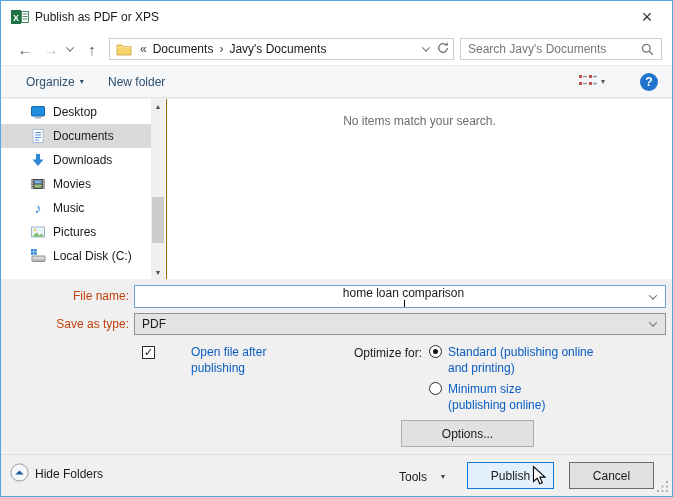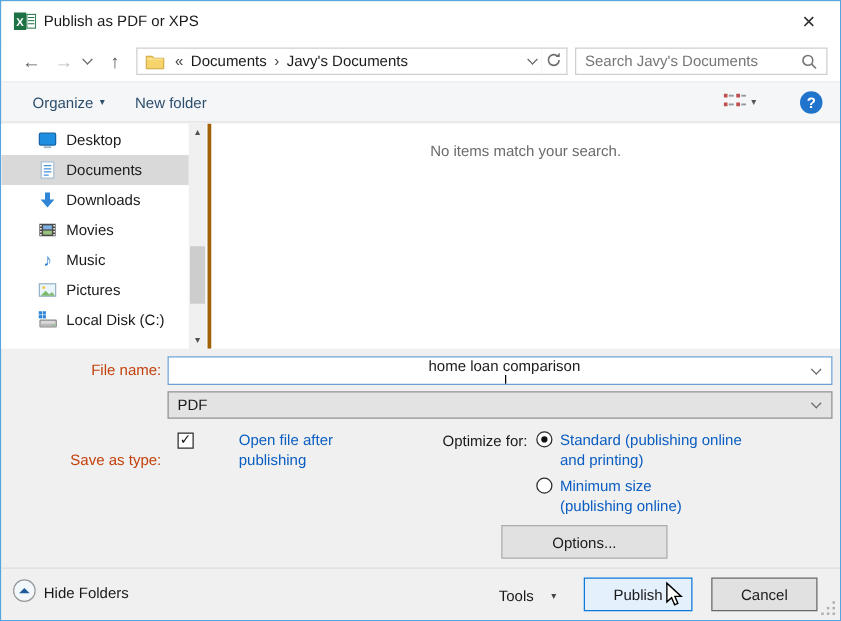--- a/index.html
+++ b/index.html
@@ -46,28 +46,28 @@
   .sidebar { position: absolute; left: 0; top: 0; width: 150px; height: 100%; background: #fff; }
   .side-item { position: absolute; left: 0; width: 150px; height: 24px; display: flex; align-items: center; }
   .side-item .s-icon { position: absolute; left: 29px; width: 16px; height: 16px; display: flex; align-items: center; justify-content: center; }
   .side-item .s-label { position: absolute; left: 52px; white-space: nowrap; }
   .side-item.selected { background: #d9d9d9; }
   .music-note { color: #2f86d6; font-size: 14px; }
   .side-scroll { position: absolute; left: 150px; top: 0; width: 14px; height: 100%; background: #f0f0f0; }
   .scroll-arrow { position: absolute; left: 0; width: 14px; height: 14px; display: flex; align-items: center; justify-content: center; font-size: 7px; color: #505050; }
   .scroll-up { top: 0; } .scroll-dn { bottom: 0; }
   .scroll-thumb { position: absolute; left: 1px; top: 98px; width: 12px; height: 46px; background: #cdcdcd; }
-  .main-pane { position: absolute; left: 165px; top: 0; right: 0; height: 100%; background: #fff; border-left: 3px solid #a16207; }
+  .main-pane { position: absolute; left: 165px; top: 0; right: 0; height: 100%; background: #fff; border-left: 1px solid #a16207; }
   .empty-msg { margin-top: 15px; text-align: center; color: #6b6b6b; }
 
   
   .formarea { position: absolute; top: 278px; left: 0; right: 0; height: 175px; background: #f0f0f0; }
   .f-label { position: absolute; left: 0; width: 128px; text-align: right; color: #c2410c; }
   .lbl-filename { top: 10px; }
-  .lbl-savetype { top: 38px; margin-top: 44px; }
+  .lbl-savetype { top: 38px; }
   .filename-input { position: absolute; left: 133px; top: 6px; width: 532px; height: 23px; background: #fff; border: 1px solid #6da1d2; display: flex; align-items: center; padding-left: 7px; flex-direction: column; }
   .filename-input .caret-bar { width: 1px; height: 14px; background: #000; margin-left: 1px; }
   .filename-input .combo-chev { position: absolute; right: 9px; top: 8px; }
   .savetype-combo { position: absolute; left: 133px; top: 34px; width: 532px; height: 22px; background: #e3e3e3; border: 1px solid #939393; display: flex; align-items: center; padding-left: 7px; }
   .savetype-combo .combo-chev { position: absolute; right: 9px; top: 7px; }
 
   .blue-label { color: #0a5dc2; line-height: 16px; }
   .checkbox { position: absolute; left: 141px; top: 67px; width: 13px; height: 13px; background: #fff; border: 1px solid #2b2b2b; display: flex; align-items: center; justify-content: center; font-size: 11px; font-weight: bold; color: #111; line-height: 1; }
   .chk-label { position: absolute; left: 150px; top: 65px; width: 100px; margin-left: 40px; }
   .optimize-label { position: absolute; left: 318px; top: 67px; width: 103px; text-align: right; color: #1a1a1a; }

